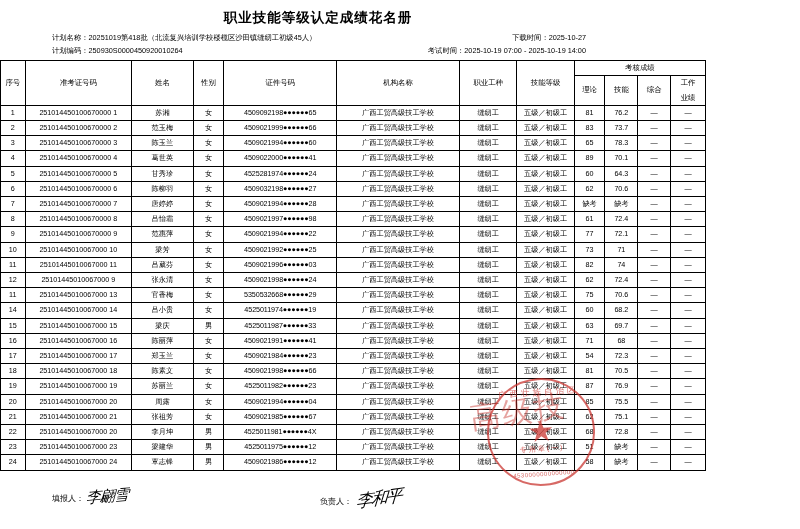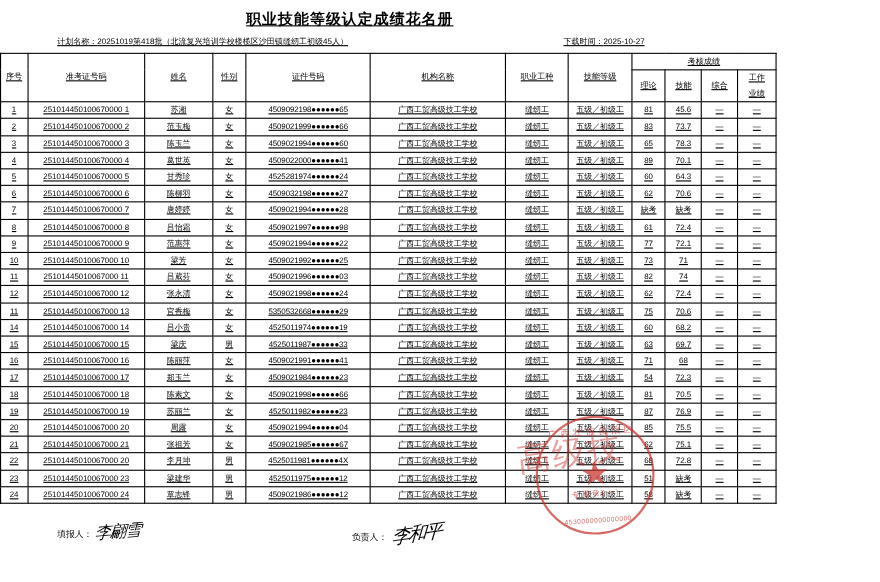--- a/index.html
+++ b/index.html
@@ -14,21 +14,20 @@
     color: #000;
     position: relative;
     overflow: hidden;
   }
   .page {
     position: relative;
     width: 636px;
     height: 529px;
     padding: 0;
     box-sizing: border-box;
-    text-decoration: underline;
   }
   .doc-title {
     text-align: center;
     font-size: 13.5px;
     font-weight: bold;
     letter-spacing: 1px;
     padding-top: 9px;
     padding-bottom: 6px;
   }
   .meta {
@@ -182,20 +181,28 @@
 
   <div class="doc-title">职业技能等级认定成绩花名册</div>
 
   <div class="meta">
     <div class="meta-row">
       <div class="meta-left">
         <span>计划名称：</span><span>20251019第418批（北流复兴培训学校楼榄区沙田镇缝纫工初级45人）</span>
       </div>
       <div class="meta-right">
         <span>下载时间：</span><span>2025-10-27</span>
+      </div>
+    </div>
+    <div class="meta-row">
+      <div class="meta-left">
+        <span>计划编码：</span><span>250930S0000450920010264</span>
+      </div>
+      <div class="meta-right">
+        <span>考试时间：</span><span>2025-10-19 07:00 - 2025-10-19 14:00</span>
       </div>
     </div>
   </div>
 
   <table class="grid">
     <colgroup>
       <col class="c-idx">
         <col class="c-zkz">
         <col class="c-name">
         <col class="c-sex">
@@ -231,21 +238,21 @@
         <tr>
           <td>1</td>
           <td>251014450100670000 1</td>
           <td>苏湘</td>
           <td>女</td>
           <td class="cell-id">4509092198●●●●●●65</td>
           <td>广西工贸高级技工学校</td>
           <td>缝纫工</td>
           <td>五级／初级工</td>
           <td>81</td>
-          <td>45.6</td>
+          <td>76.2</td>
           <td>—</td>
           <td>—</td>
         </tr>
         <tr>
           <td>2</td>
           <td>251014450100670000 2</td>
           <td>范玉梅</td>
           <td>女</td>
           <td class="cell-id">4509021999●●●●●●66</td>
           <td>广西工贸高级技工学校</td>
@@ -377,21 +384,21 @@
           <td>广西工贸高级技工学校</td>
           <td>缝纫工</td>
           <td>五级／初级工</td>
           <td>82</td>
           <td>74</td>
           <td>—</td>
           <td>—</td>
         </tr>
         <tr>
           <td>12</td>
-          <td>25101445010067000 12</td>
+          <td>25101445010067000 9</td>
           <td>张永清</td>
           <td>女</td>
           <td class="cell-id">4509021998●●●●●●24</td>
           <td>广西工贸高级技工学校</td>
           <td>缝纫工</td>
           <td>五级／初级工</td>
           <td>62</td>
           <td>72.4</td>
           <td>—</td>
           <td>—</td>

